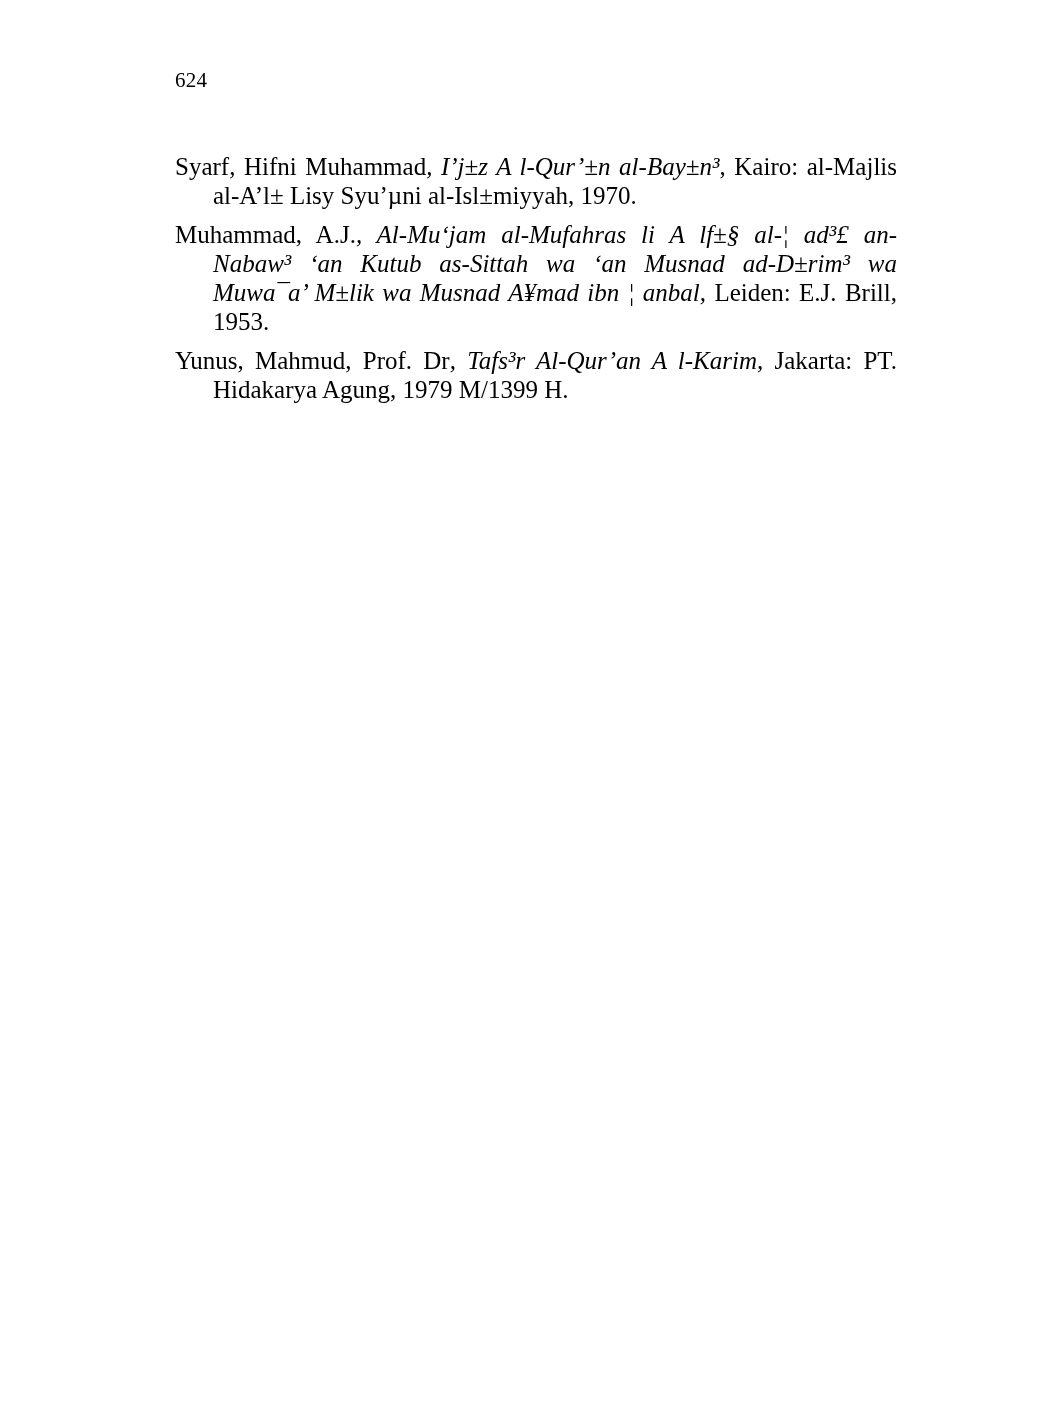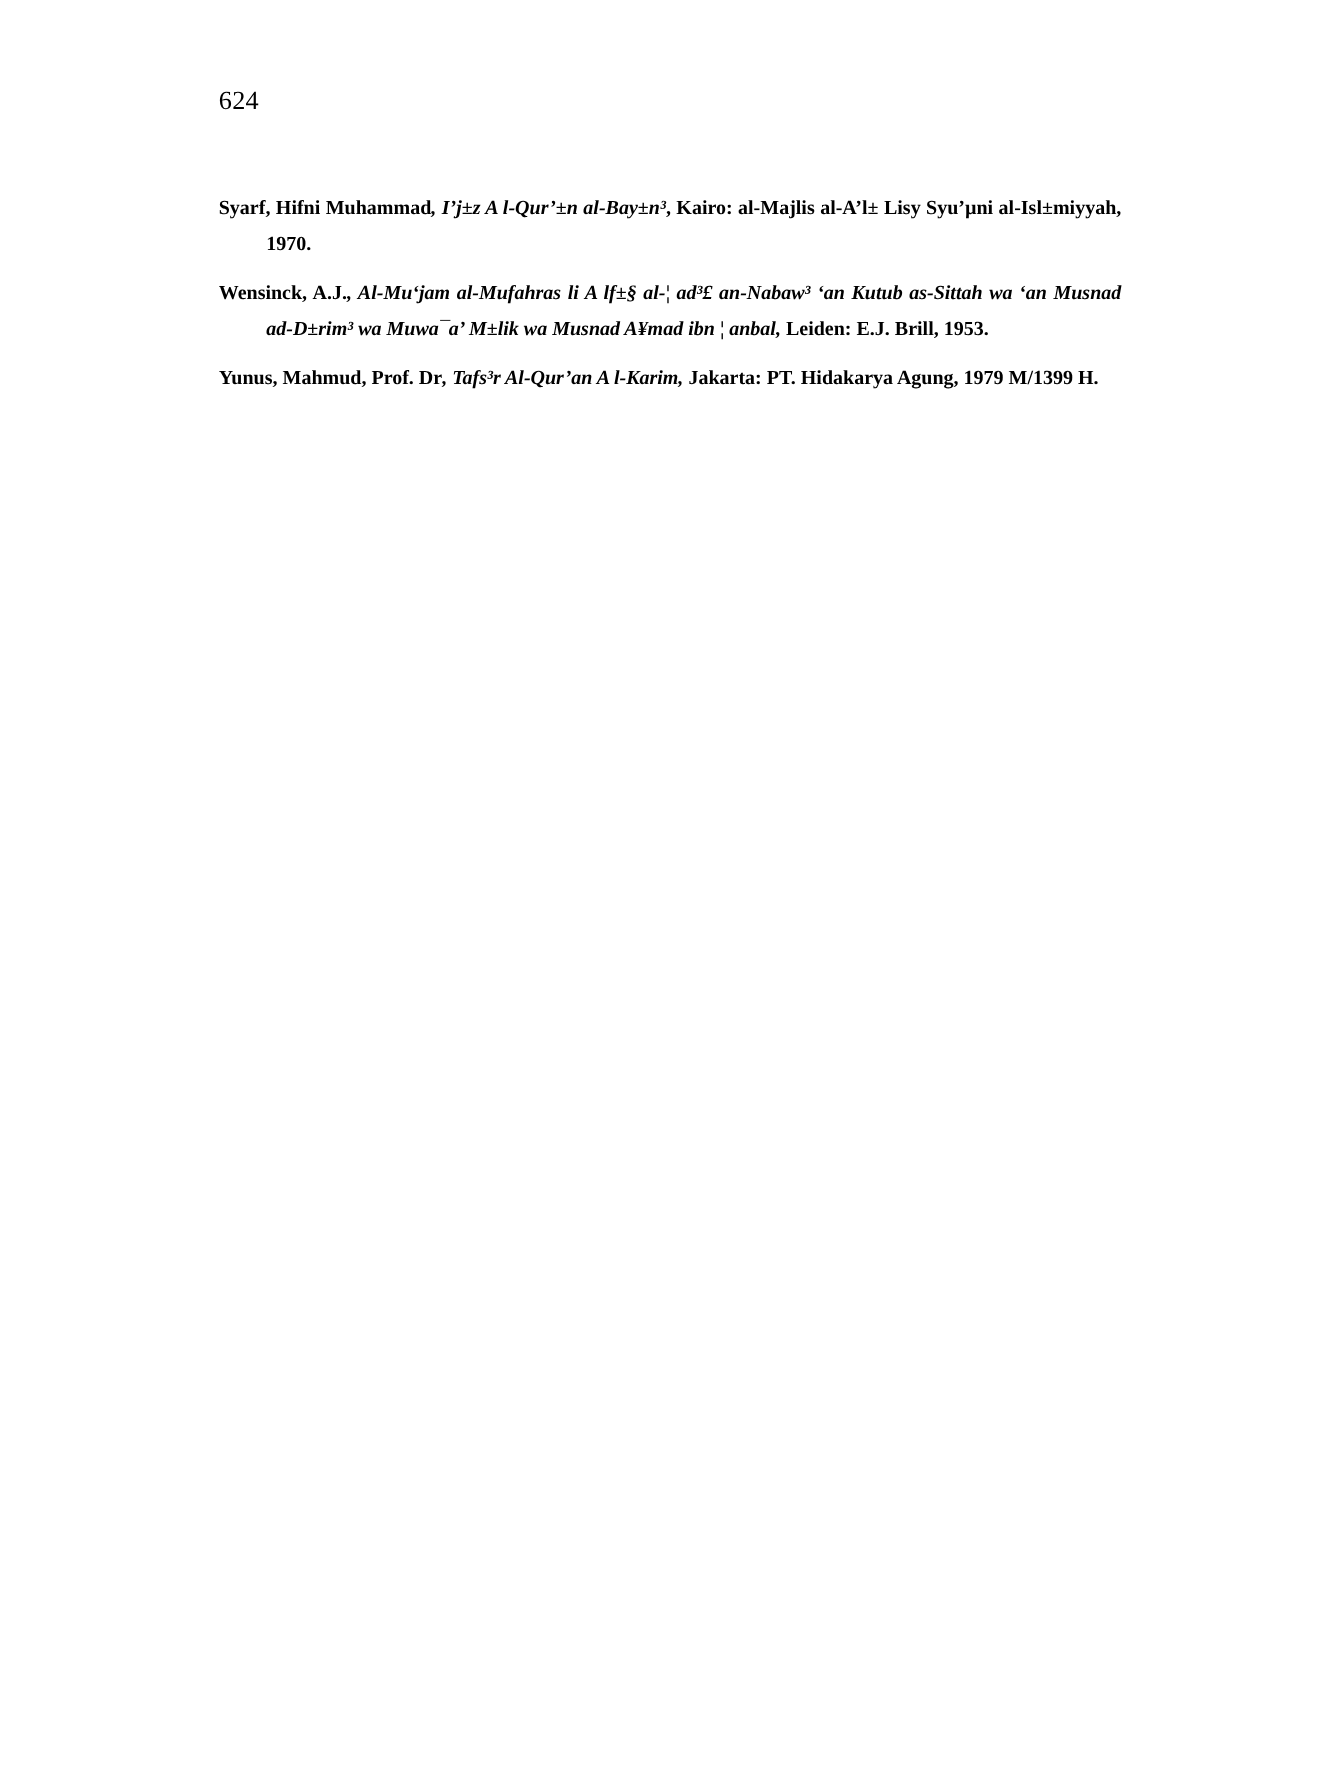--- a/index.html
+++ b/index.html
@@ -31,28 +31,27 @@
     line-height: 1.2;
     letter-spacing: 0.2px;
   }
   .bibliography {
     position: absolute;
     top: 152px;
     left: 175px;
     width: 722px;
   }
   .entry {
-    font-size: 16px;
+    font-size: 25px;
     line-height: 29px;
     text-align: justify;
     text-justify: inter-word;
     padding-left: 38px;
     text-indent: -38px;
     margin-bottom: 10px;
-    font-weight: bold;
   }
   .entry:last-child {
     margin-bottom: 15px;
   }
   .ital {
     font-style: italic;
   }
 </style>
 </head>
 <body>
@@ -62,21 +61,21 @@
   <div class="page-number">624</div>
 
   <div class="bibliography">
 
     <div class="entry">
       <span>Syarf, Hifni Muhammad</span><span class="ital">, I’j±z  A l-Qur’±n al-Bay±n³</span><span>, Kairo: al-Majlis al-A’l± Lisy Syu’µni al-Isl±miyyah, 1970.</span>
     </div>
 
 
     <div class="entry">
-      <span>Wensinck, A.J.</span><span class="ital">,  Al-Mu‘jam  al-Mufahras  li  A lf±§  al-¦  ad³£  an-Nabaw³  ‘an Kutub  as-Sittah  wa  ‘an  Musnad  ad-D±rim³  wa  Muwa¯a’  M±lik  wa Musnad A¥mad ibn ¦ anbal,</span><span> Leiden: E.J. Brill, 1953.</span>
+      <span>Muhammad, A.J.</span><span class="ital">,  Al-Mu‘jam  al-Mufahras  li  A lf±§  al-¦  ad³£  an-Nabaw³  ‘an Kutub  as-Sittah  wa  ‘an  Musnad  ad-D±rim³  wa  Muwa¯a’  M±lik  wa Musnad A¥mad ibn ¦ anbal,</span><span> Leiden: E.J. Brill, 1953.</span>
     </div>
 
     <div class="entry">
       <span>Yunus,  Mahmud,  Prof.  Dr</span><span class="ital">,  Tafs³r  Al-Qur’an  A l-Karim,</span><span>  Jakarta:  PT. Hidakarya Agung, 1979 M/1399 H.</span>
     </div>
 
   </div>
 </div>
 
 </body></html>

